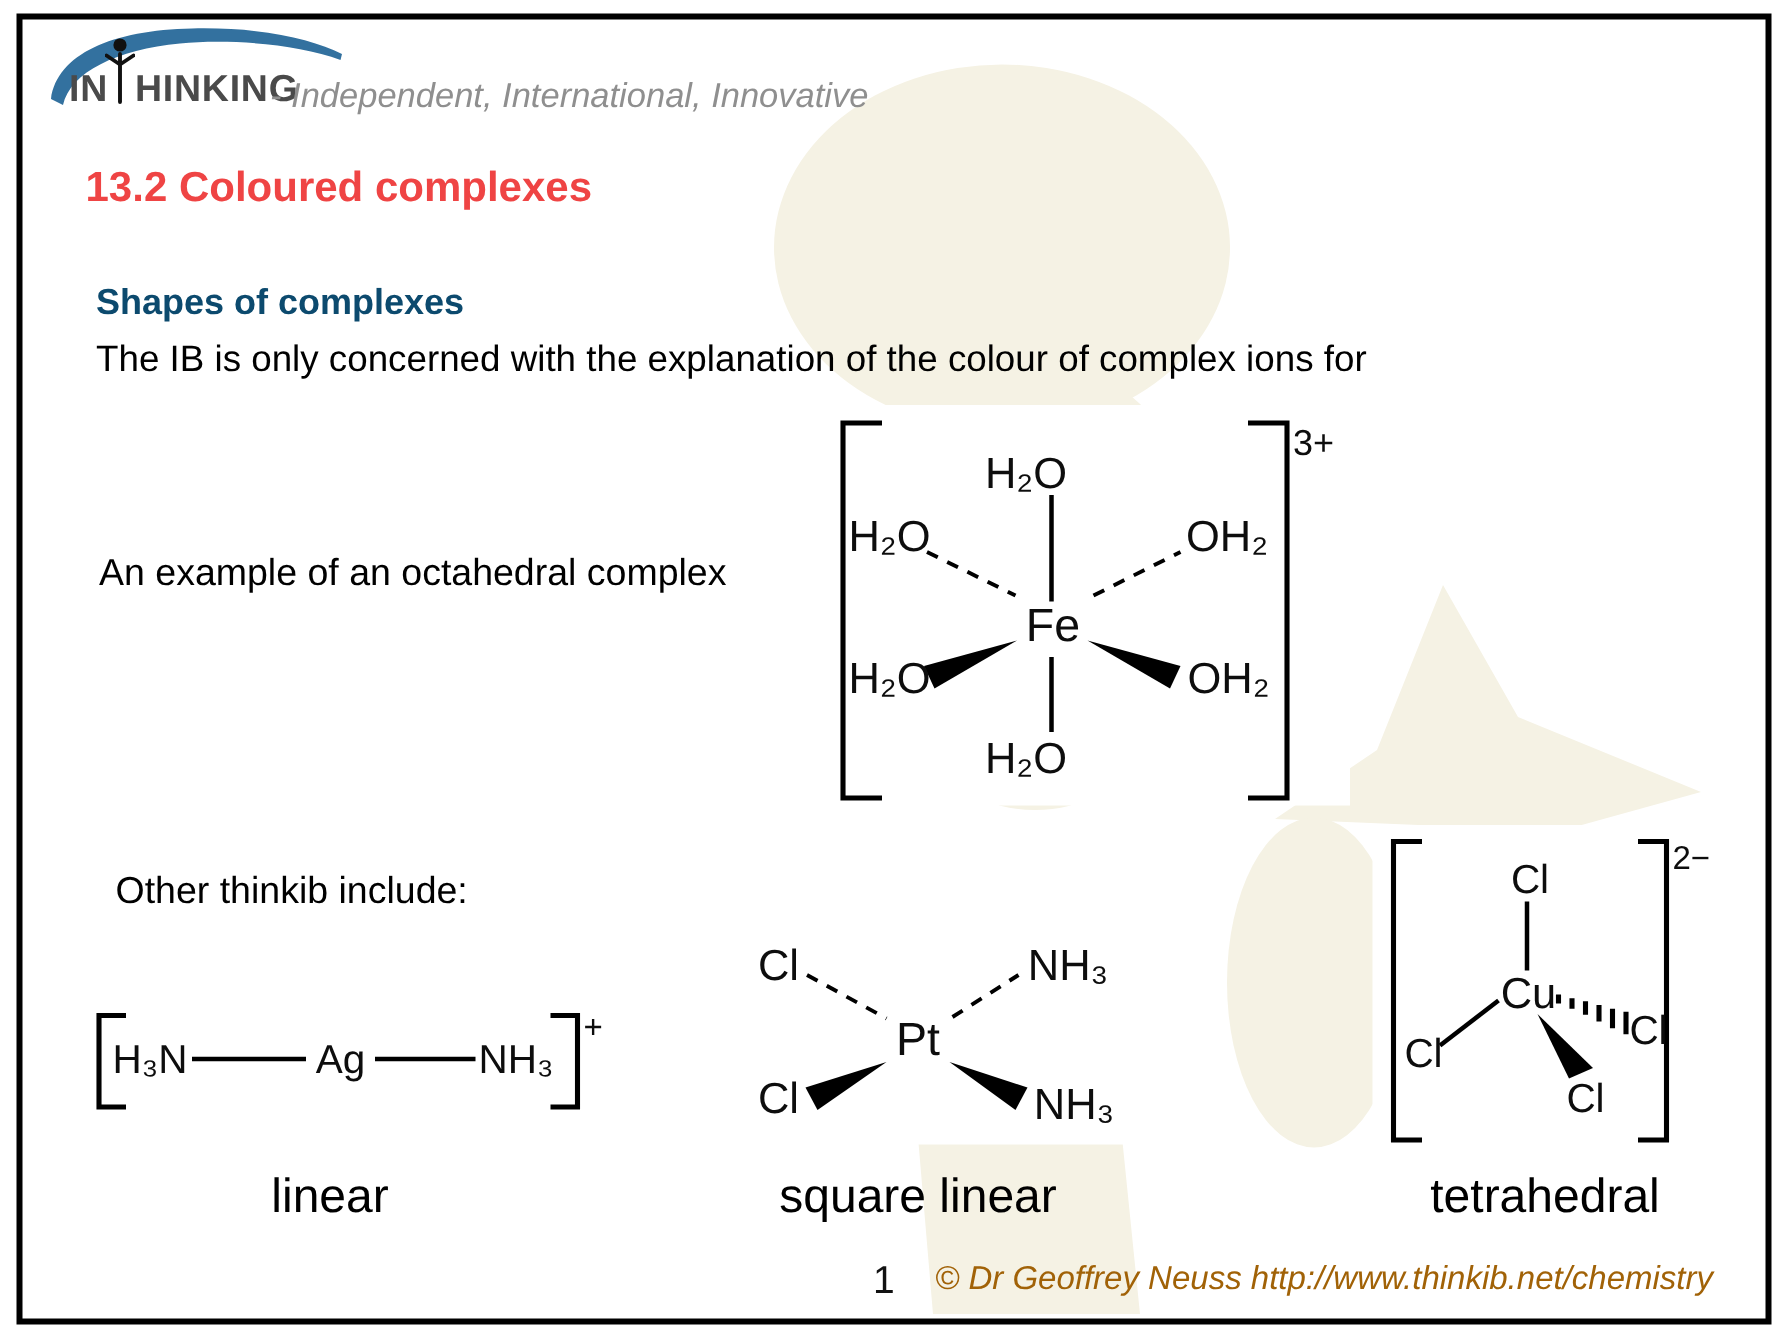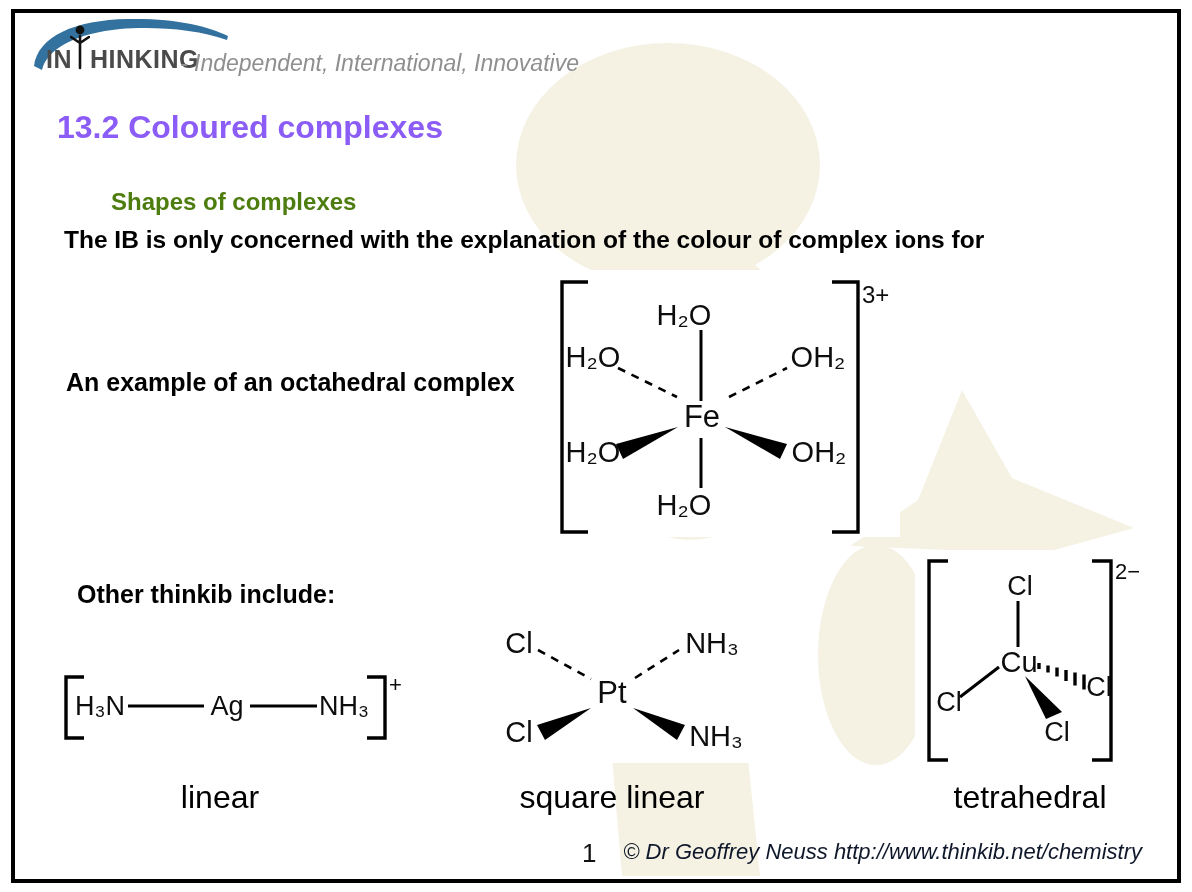--- a/index.html
+++ b/index.html
@@ -4,34 +4,34 @@
 <style>
   html,body{margin:0;padding:0;background:#e9e9e9;}
   .slide{
     position:relative;width:1192px;height:892px;background:#ffffff;
     overflow:hidden;font-family:"Liberation Sans","DejaVu Sans",sans-serif;
   }
   .frame{position:absolute;left:11px;top:9px;right:11px;bottom:9px;
     border:4px solid #000;pointer-events:none;z-index:6;}
   .wm{position:absolute;left:0;top:0;z-index:0;}
   .whitebox{position:absolute;background:#fff;z-index:1;}
-  .txt{position:absolute;z-index:2;color:#4d7c0f;margin-left:47px;}
+  .txt{position:absolute;z-index:2;color:#0c4a6e;}
   .logo{position:absolute;left:30px;top:18px;width:215px;height:66px;z-index:2;}
   .logo-text{position:absolute;top:29px;font-size:25px;letter-spacing:.5px;
     color:#4a4a4a;font-weight:700;line-height:1;}
   .tagline{position:absolute;left:180px;top:50px;font-size:23px;font-style:italic;
     color:#8f8f8f;z-index:2;}
-  .title{position:absolute;left:57px;top:109px;font-size:32px;font-weight:bold;
-    color:#8b5cf6;z-index:2;}
+  .title{position:absolute;left:57px;top:109px;font-size:28px;font-weight:bold;
+    color:#ef4444;z-index:2;}
   .heading{position:absolute;left:64px;top:188px;font-size:24px;font-weight:bold;z-index:2;}
-  .para{position:absolute;font-size:24.5px;line-height:35px;z-index:2;font-weight:bold;}
+  .para{position:absolute;font-size:24.5px;line-height:35px;z-index:2;}
   .caption{position:absolute;top:779px;font-size:32px;z-index:2;transform:translateX(-50%);}
   .pgnum{position:absolute;left:582px;top:838px;font-size:26px;z-index:2;color:#111;}
   .copyright{position:absolute;right:50px;top:839px;font-size:22px;font-style:italic;
-    color:#0f172a;z-index:2;}
+    color:#a16207;z-index:2;}
   svg text{fill:#0d0d0d;font-family:"Liberation Sans","DejaVu Sans",sans-serif;}
   svg .lig{font-size:29px;}
   svg .ctr{font-size:31px;}
   svg .chg{font-size:24px;}
   svg .bracket{fill:none;stroke:#000;stroke-width:3.4px;}
   svg .bond{stroke:#000;stroke-width:3px;}
   svg .dash{stroke:#000;stroke-width:2.6px;stroke-dasharray:8 7;}
   svg .wedge{fill:#000;}
   svg .hash{stroke:#000;stroke-width:3.4px;}
 </style>

